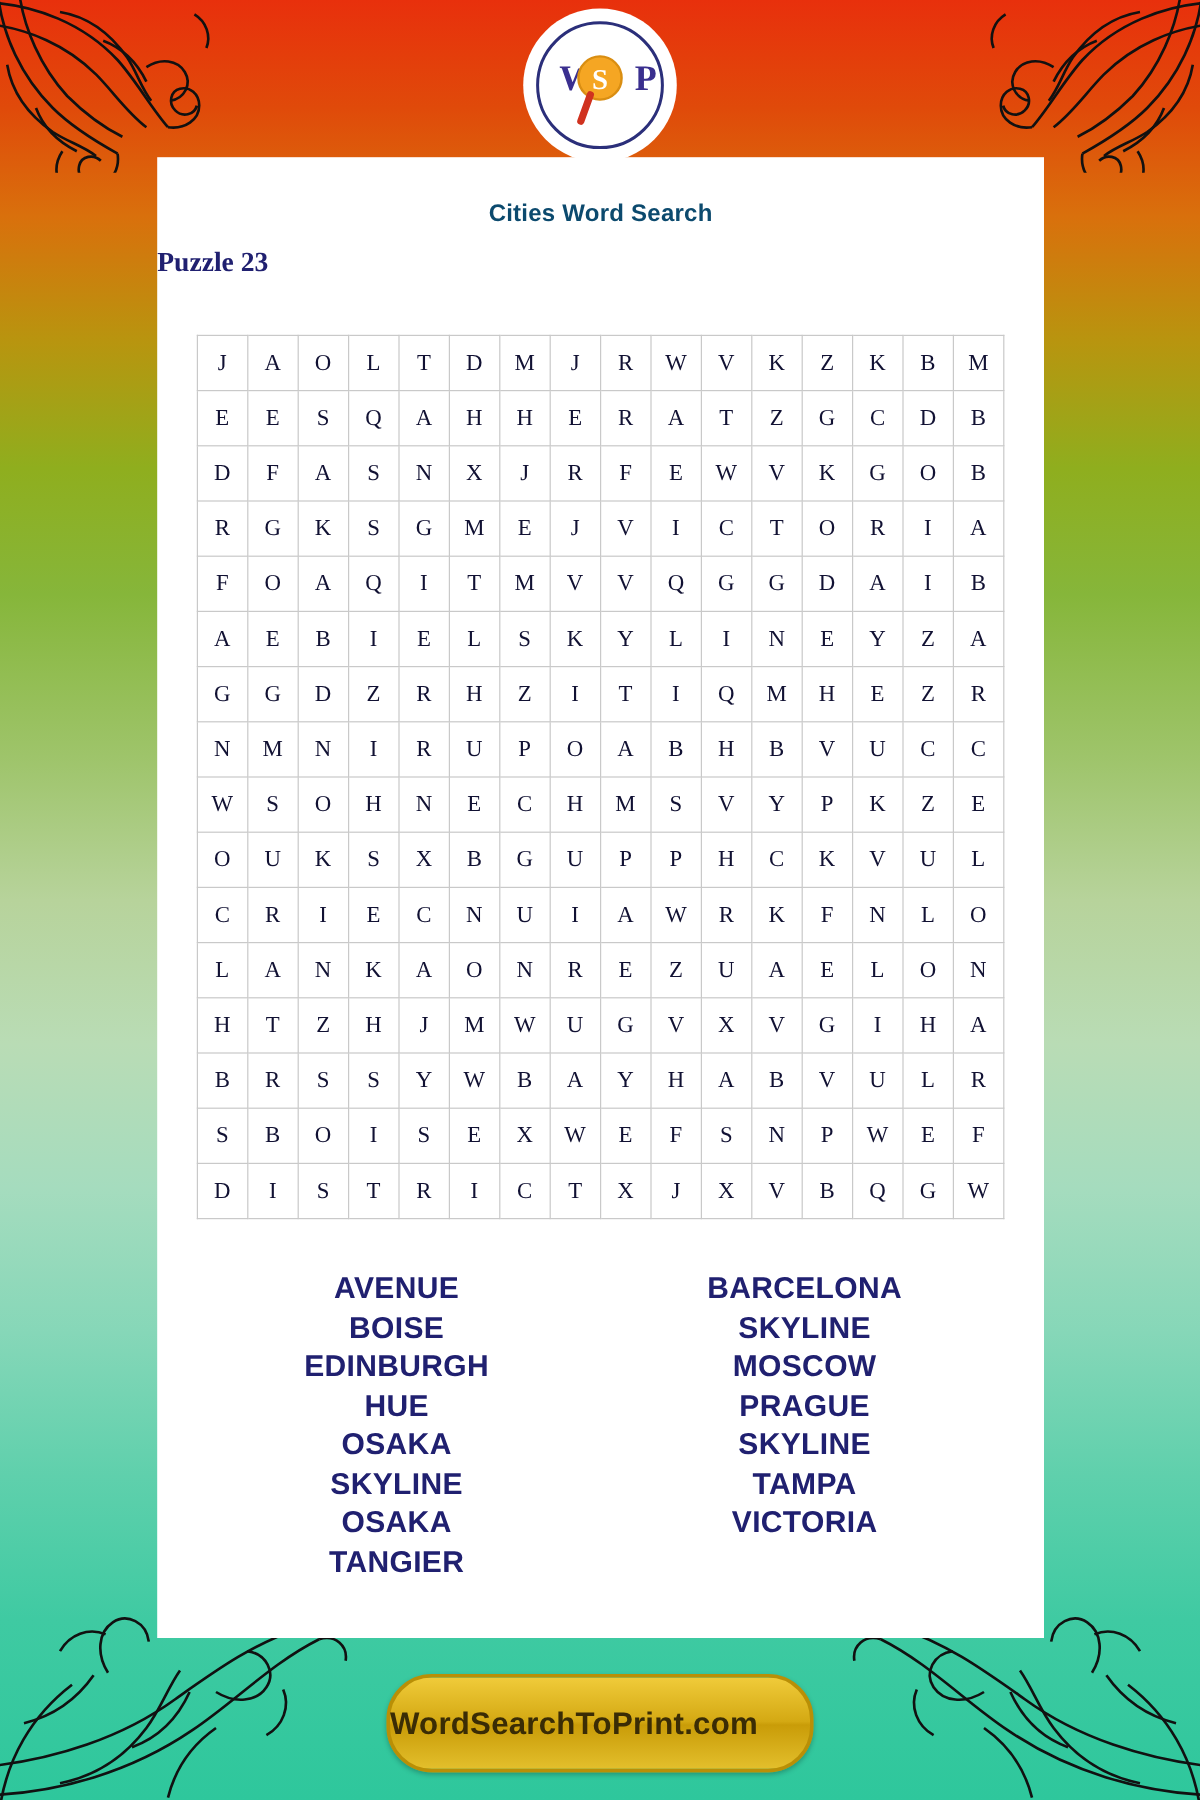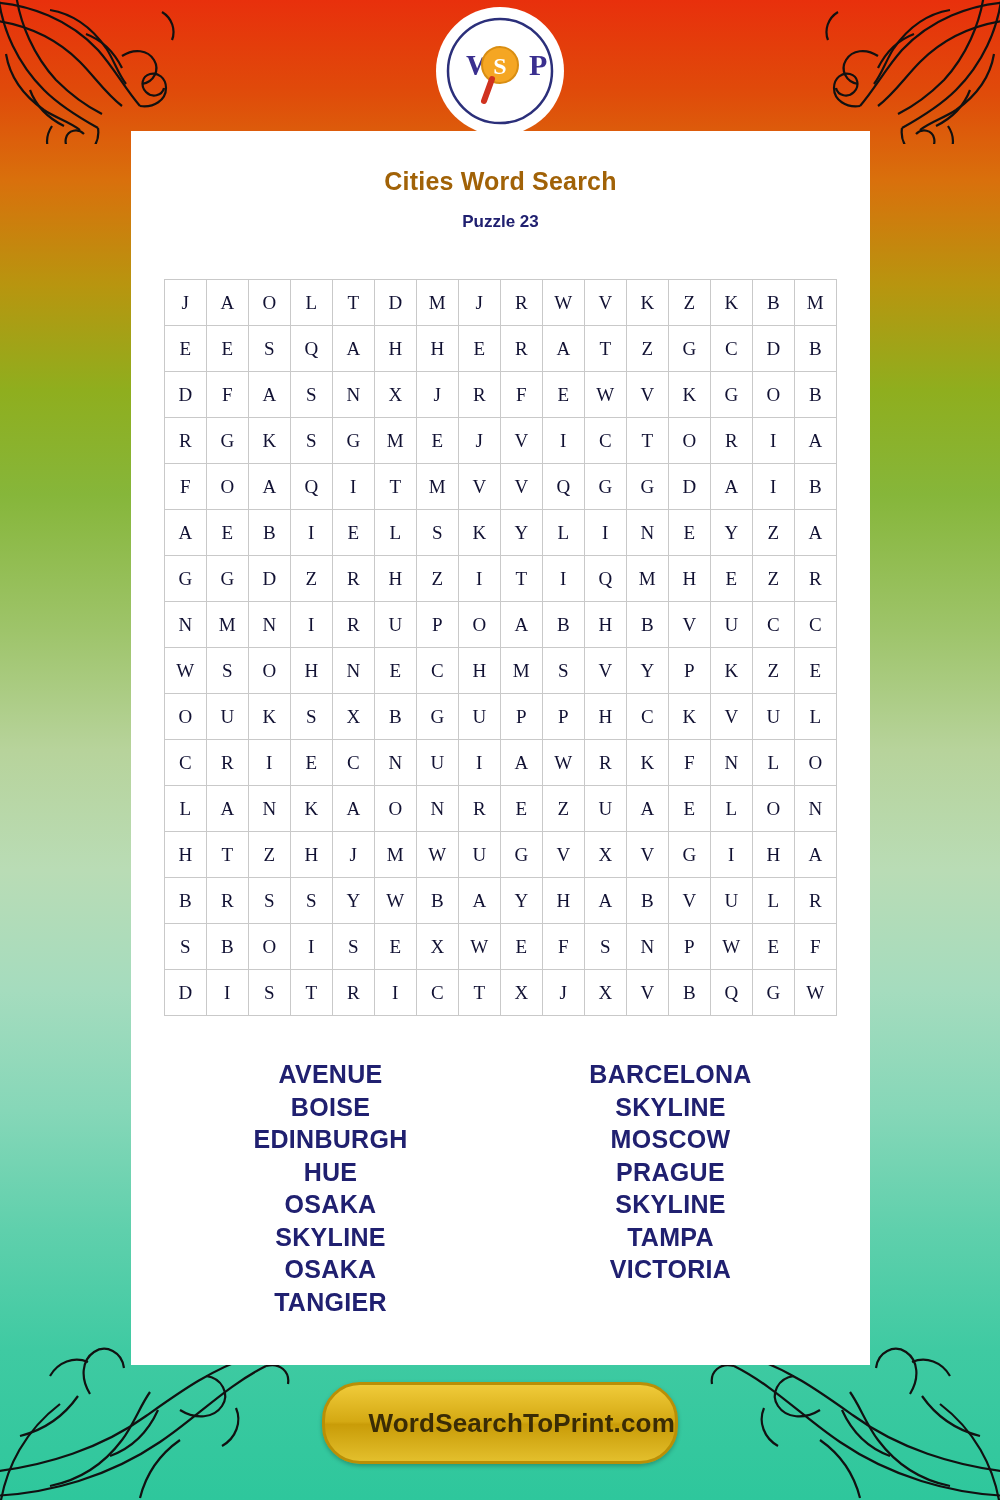--- a/index.html
+++ b/index.html
@@ -69,31 +69,32 @@
     left: 131px;
     width: 739px;
     height: 1234px;
     background: #ffffff;
     z-index: 3;
   }
 
   .title {
     margin-top: 36px;
     text-align: center;
-    color: #a16207;
-    font-size: 25px;
+    color: #0c4a6e;
+    font-size: 20px;
     font-weight: bold;
     letter-spacing: .2px;
   }
   .subtitle {
     margin-top: 16px;
-    text-align: center;
+    text-align: left;
     color: #202070;
-    font-size: 17px;
+    font-size: 23px;
     font-weight: bold;
+    font-family: Liberation Serif, serif;
   }
 
   
   .grid-wrap {
     margin: 47px auto 0 auto;
     width: 673px;
   }
   table.grid {
     border-collapse: collapse;
     width: 673px;
@@ -127,29 +128,29 @@
     font-weight: bold;
     line-height: 32.5px;
     letter-spacing: .3px;
   }
 
   
   .footer-btn {
     position: absolute;
     left: 50%;
     transform: translateX(-50%);
-    bottom: 36px;
+    bottom: 23px;
     width: 350px;
     height: 76px;
     border-radius: 38px;
     background: linear-gradient(180deg, #f0cb3a 0%, #d4a913 48%, #c99c08 52%, #e3bf2c 100%);
     border: 3px solid #b98f06;
     display: flex;
     align-items: center;
-    justify-content: flex-end;
+    justify-content: flex-start;
     z-index: 6;
     box-shadow: 0 2px 4px rgba(0,0,0,.25);
   }
   .footer-btn .label {
     color: #3a2c05;
     font-size: 26px;
     font-weight: bold;
     letter-spacing: .2px;
   }
 </style>

